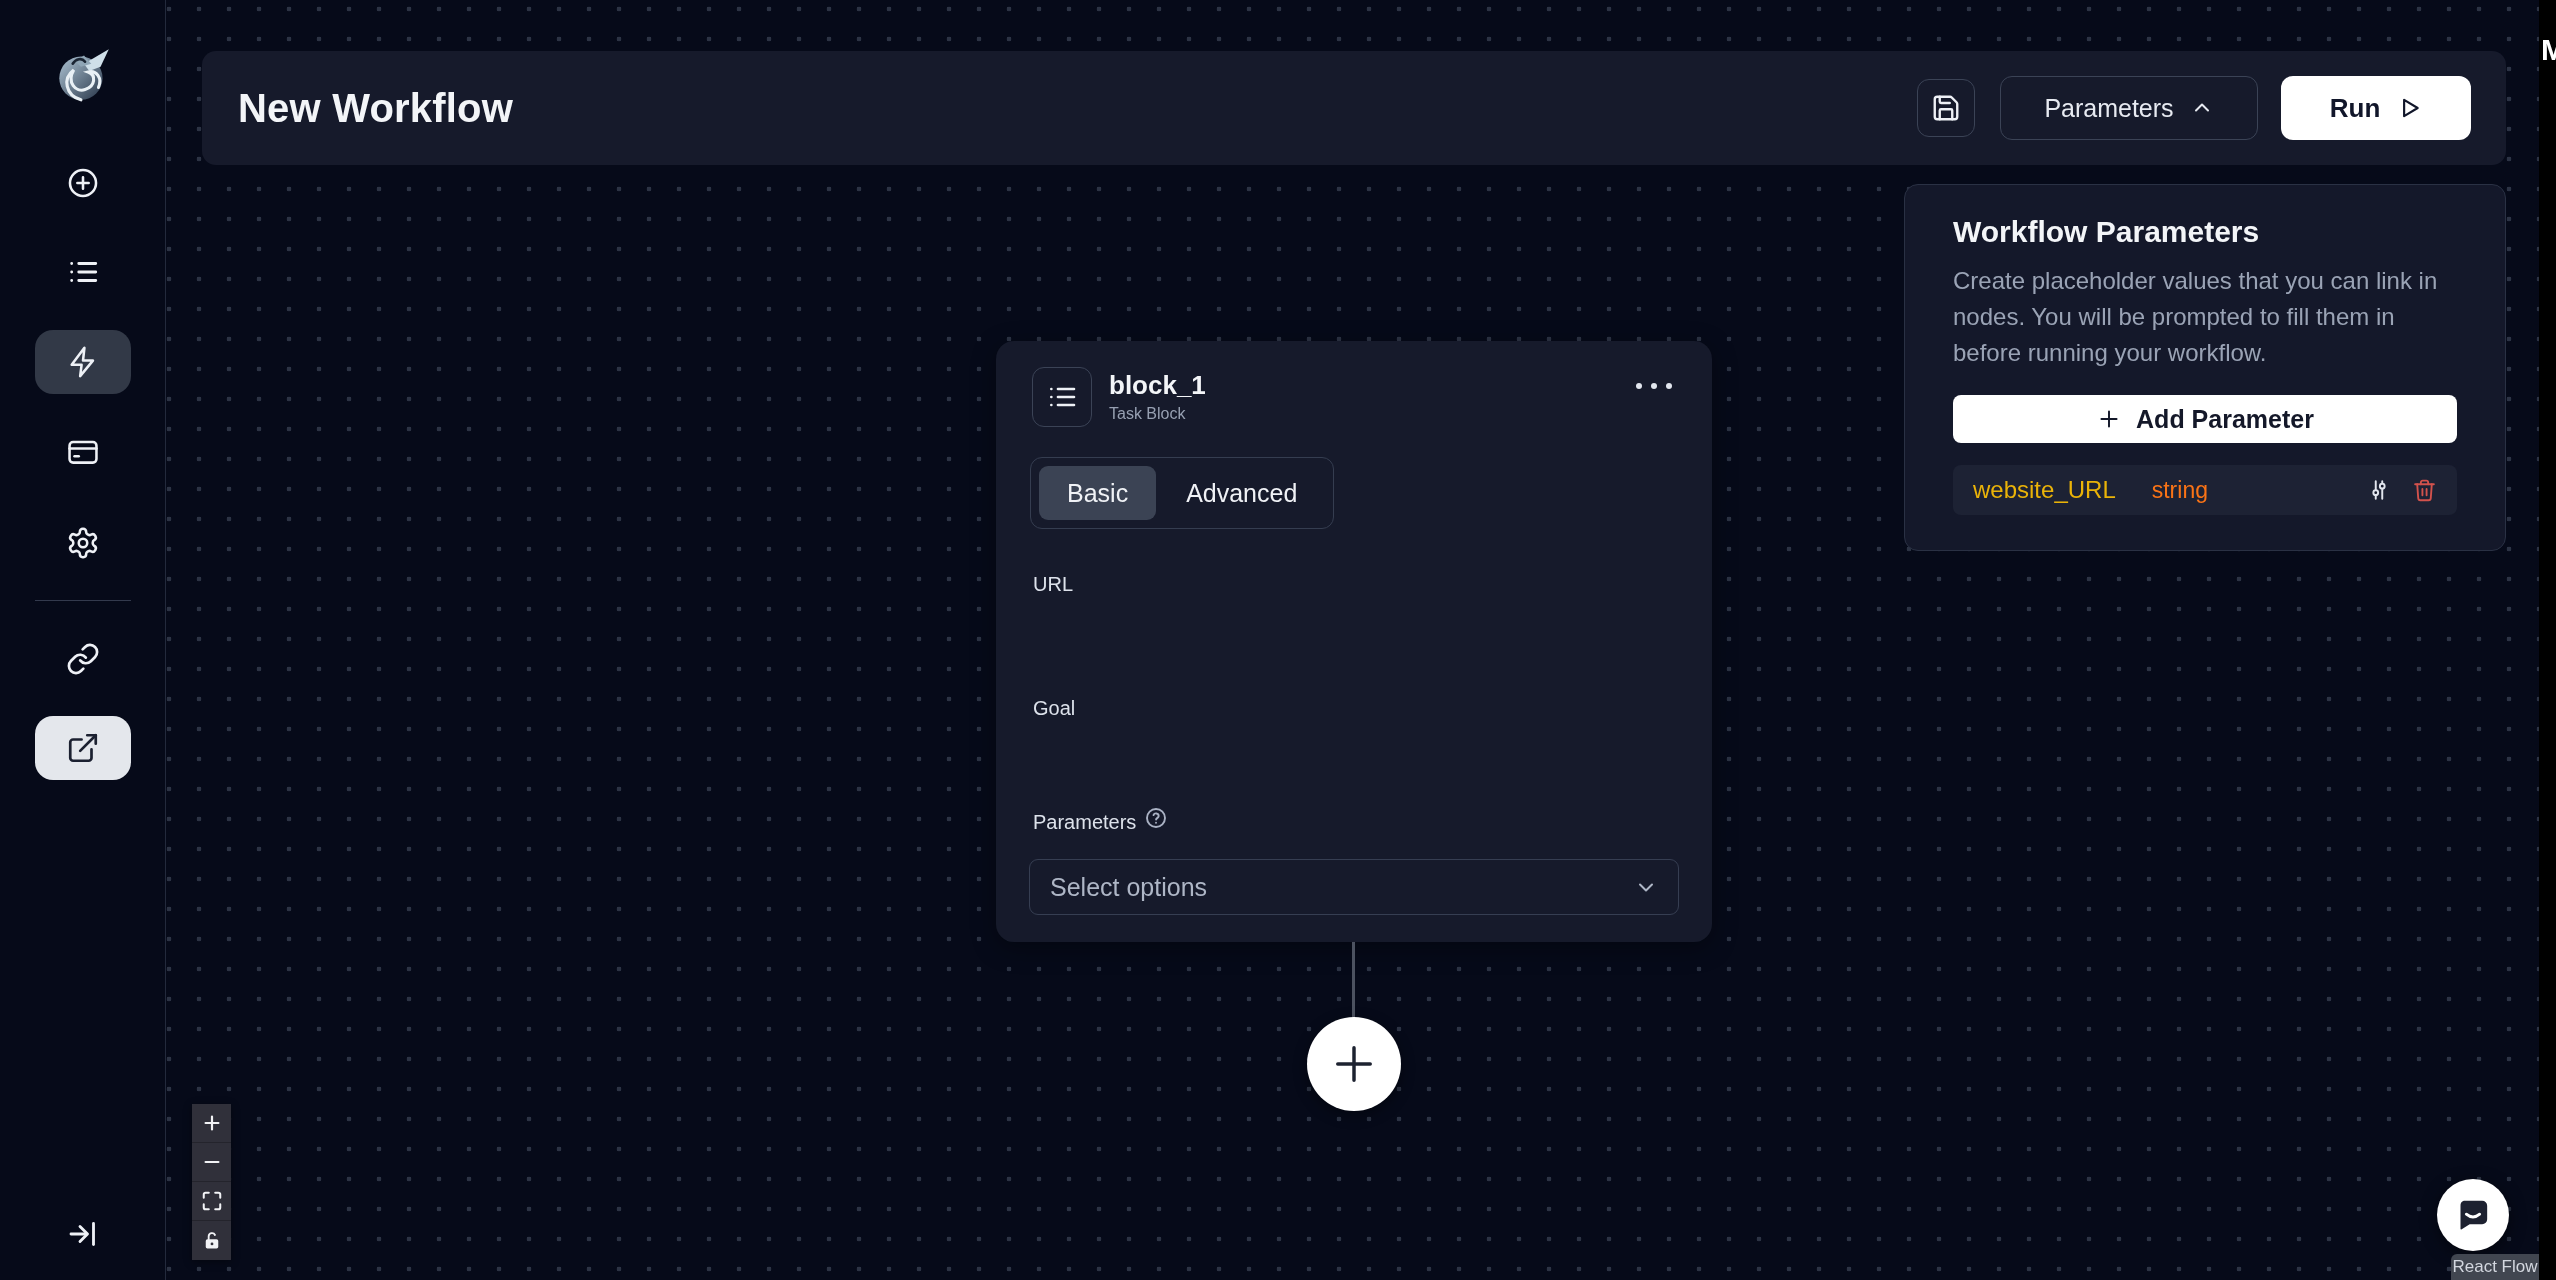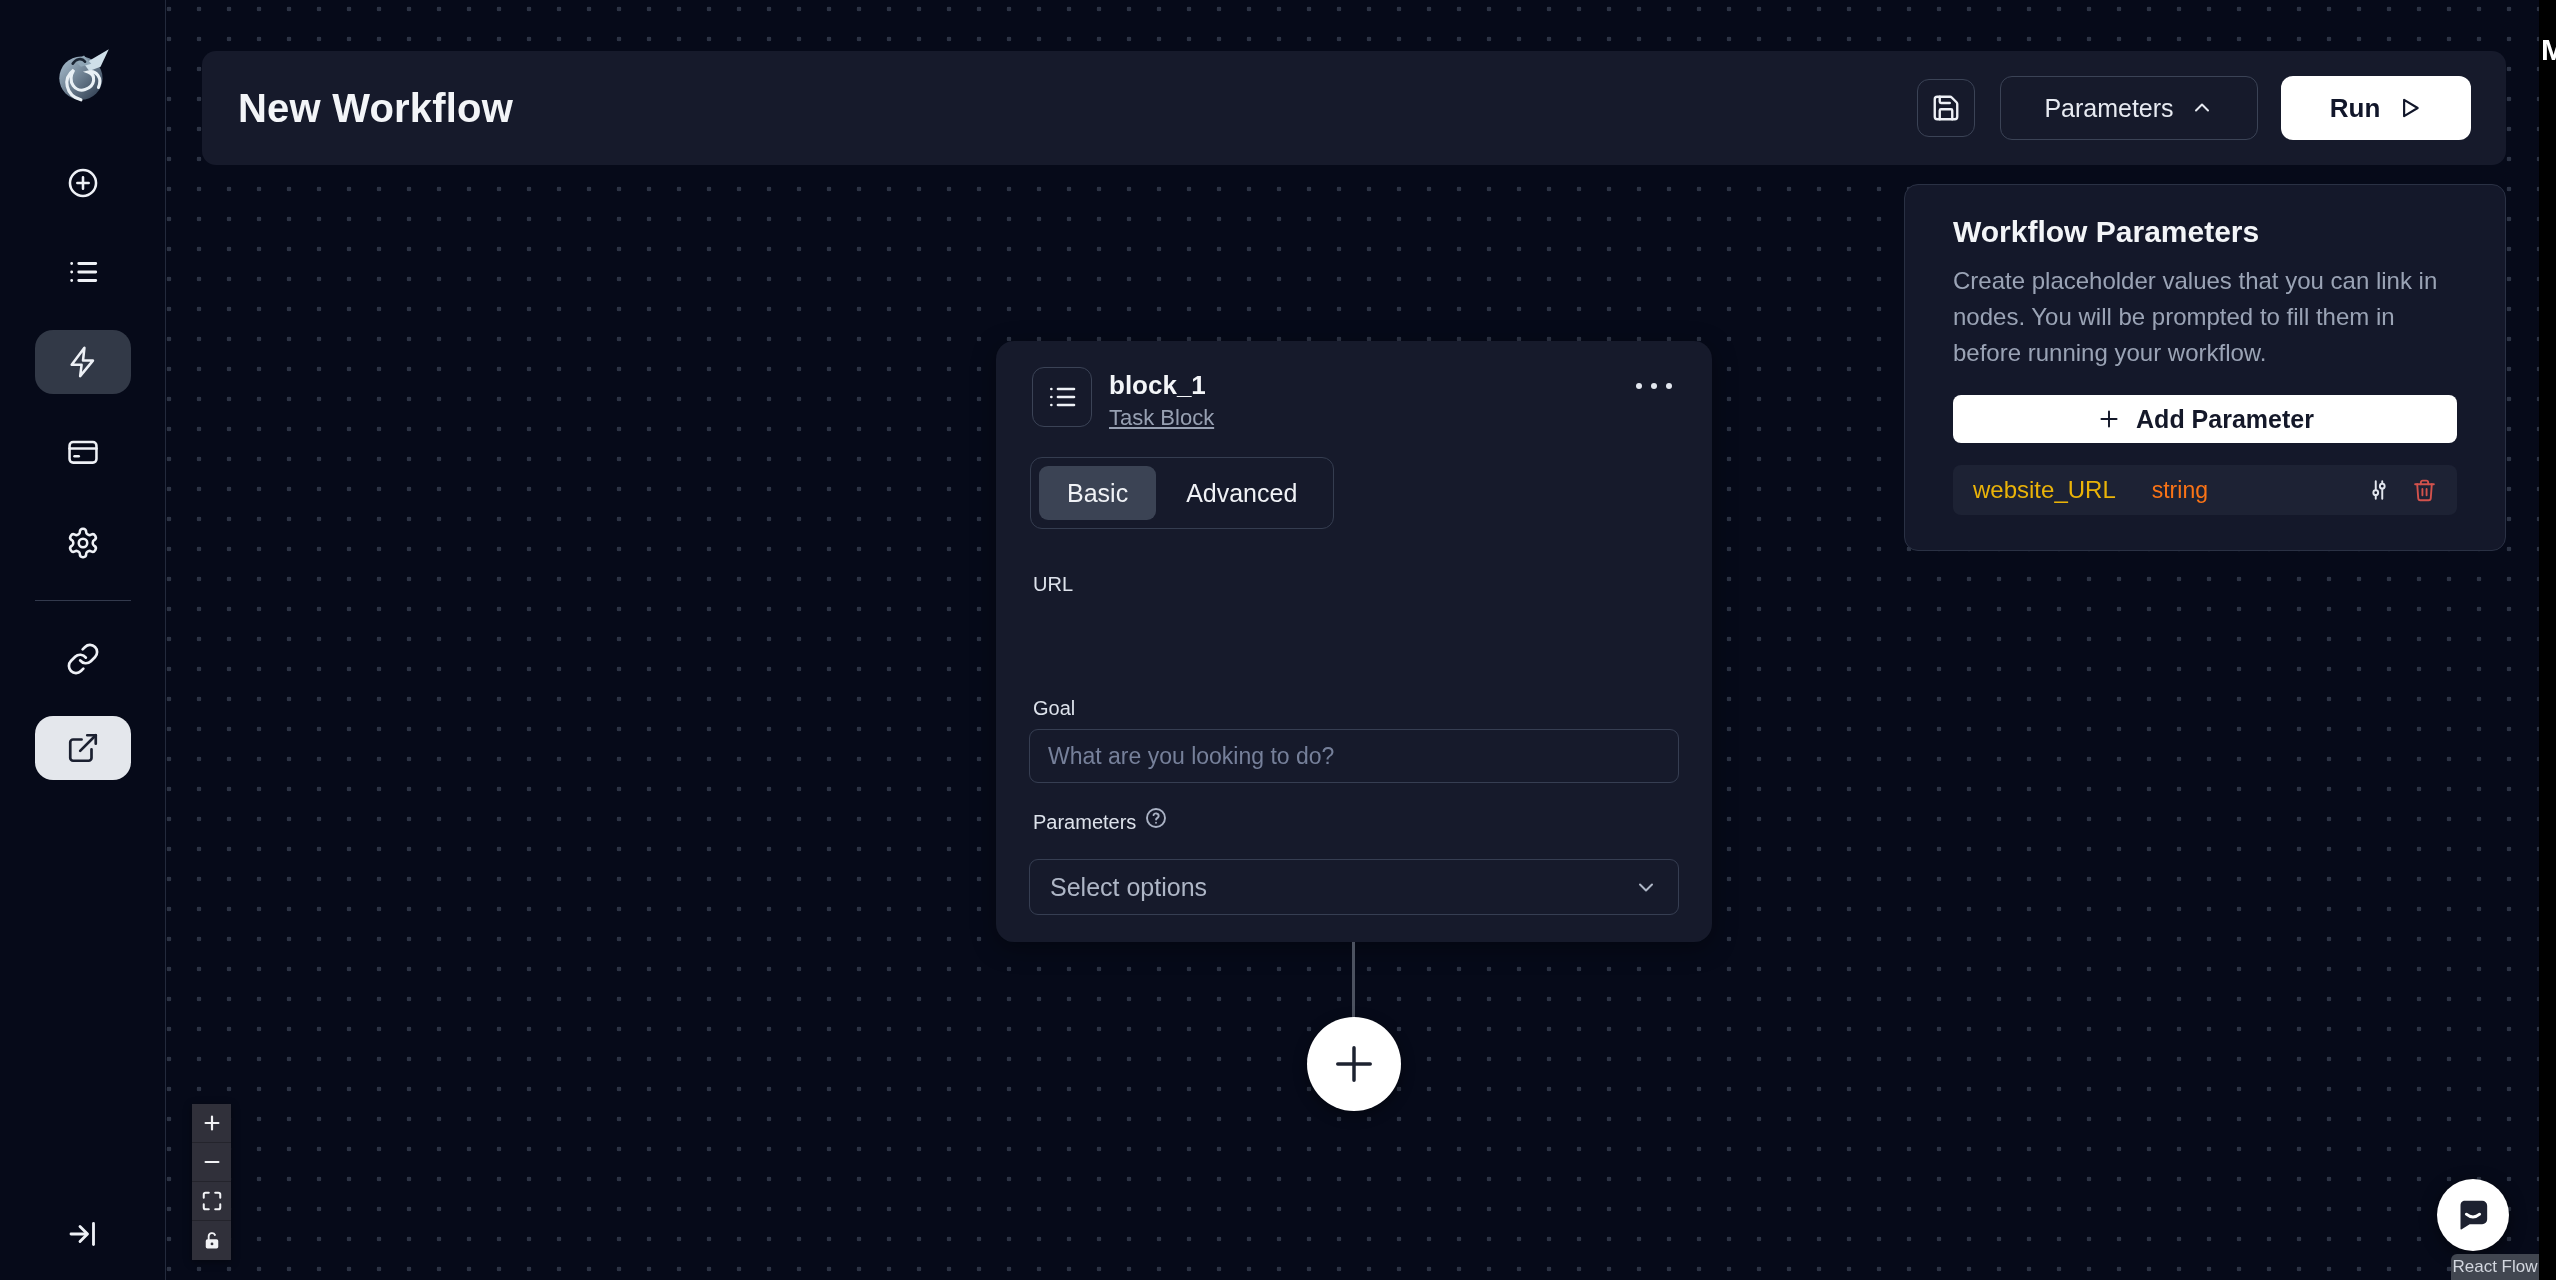--- a/index.html
+++ b/index.html
@@ -46,21 +46,21 @@
   .header-title{position:absolute;left:36px;top:50%;transform:translateY(-50%);font-size:40px;font-weight:700;color:var(--text);letter-spacing:.2px;}
   .hbtn{position:absolute;display:flex;align-items:center;justify-content:center;gap:16px;border-radius:12px;cursor:pointer;}
   .save-btn{left:1715px;top:28px;width:58px;height:58px;border:1px solid #3b4356;}
   .params-btn{left:1798px;top:25px;width:258px;height:64px;border:1px solid #3b4356;font-size:25px;color:#e7eaf1;font-weight:500;}
   .run-btn{left:2079px;top:25px;width:190px;height:64px;background:var(--white);font-size:26px;font-weight:700;color:#11162a;}
 
   
   .card{position:absolute;left:996px;top:341px;width:716px;height:601px;background:var(--panel);border-radius:18px;box-shadow:0 6px 24px rgba(0,0,0,.35);}
   .card-icon-box{position:absolute;left:36px;top:26px;width:60px;height:60px;border:1.5px solid #3b4356;border-radius:12px;display:flex;align-items:center;justify-content:center;}
   .card-title{position:absolute;left:113px;top:29px;font-size:26px;font-weight:700;color:var(--text);}
-  .card-sub{position:absolute;left:113px;top:64px;font-size:22px;color:var(--muted);text-decoration:underline;}
+  .card-sub{position:absolute;left:113px;top:64px;font-size:16px;color:var(--muted);}
   .dots-menu{position:absolute;right:40px;top:42px;display:flex;gap:9px;cursor:pointer;}
   .dots-menu i{width:6px;height:6px;border-radius:50%;background:#e2e6ee;}
   .tabs{position:absolute;left:34px;top:116px;display:inline-flex;align-items:center;border:1px solid #353d50;border-radius:12px;padding:8px;gap:2px;}
   .tab{height:54px;line-height:54px;padding:0 28px;font-size:25px;color:#f0f2f6;border-radius:9px;cursor:pointer;}
   .tab.active{background:var(--tab-active);border-radius:9px;}
   .field-label{position:absolute;left:37px;font-size:20px;font-weight:500;color:#dde2eb;}
   .tinput{position:absolute;left:33px;width:650px;height:54px;background:transparent;border:1px solid var(--input-border);border-radius:9px;padding:0 18px;font-size:23px;color:var(--text);font-family:"Liberation Sans",sans-serif;outline:none;}
   .tinput::placeholder{color:var(--muted2);}
   .help-icon{position:absolute;left:148px;top:465px;cursor:pointer;}
   .select{position:absolute;left:33px;top:518px;width:650px;height:56px;border:1px solid var(--input-border);border-radius:9px;display:flex;align-items:center;justify-content:space-between;padding:0 20px;cursor:pointer;}
@@ -254,21 +254,20 @@
         </div>
 
       <div class="tabs">
         <div class="tab active">Basic</div>
         <div class="tab">Advanced</div>
       </div>
 
       <label class="field-label" style="top:232px;">URL</label>
 
       <label class="field-label" style="top:356px;">Goal</label>
-      <input class="tinput" style="top: 388px;" placeholder="What are you looking to do?">
 
       <label class="field-label" style="top:470px;">Parameters</label>
       <span class="help-icon icon">
         <svg width="24" height="24" viewBox="0 0 24 24" fill="none" stroke="#aab2c4" stroke-width="1.9" stroke-linecap="round">
             <circle cx="12" cy="12" r="9"></circle>
             <path d="M9.5 9.1a2.7 2.7 0 0 1 5.2.9c0 1.8-2.6 2.3-2.6 3.5"></path>
             <path d="M12 16.8h.01"></path>
           </svg>
       </span>
 

